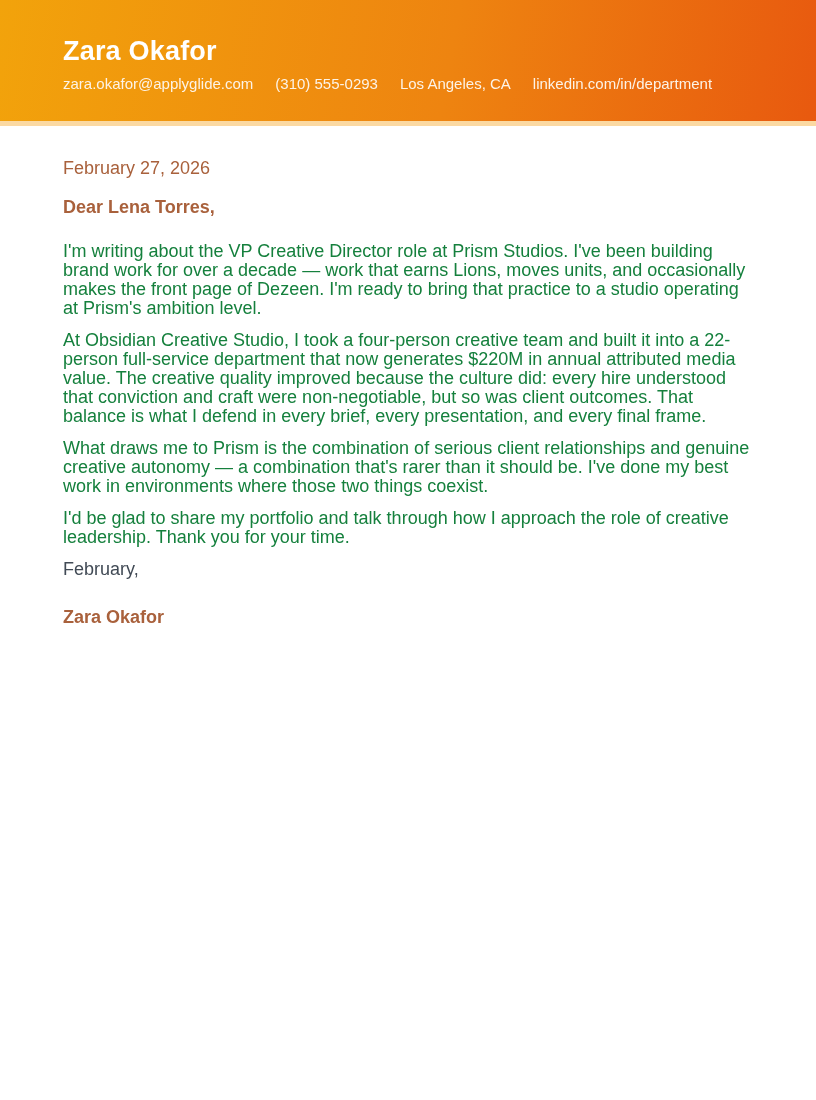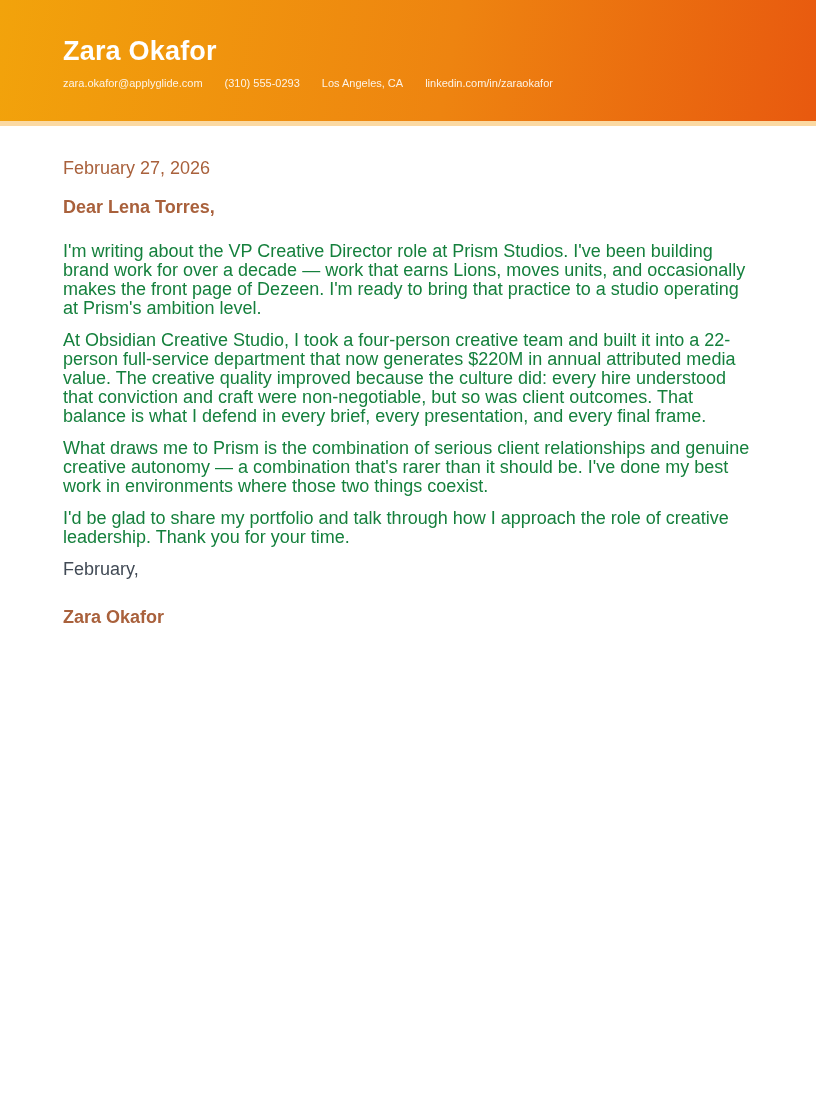--- a/index.html
+++ b/index.html
@@ -24,21 +24,21 @@
     font-size: 27px;
     font-weight: bold;
     line-height: 31px;
     letter-spacing: 0.2px;
   }
   .contact-line {
     margin-top: 9px;
     display: flex;
     gap: 22px;
     color: #fdf3e6;
-    font-size: 11px;
+    font-size: 15px;
     line-height: 15px;
   }
   .accent-strip {
     height: 5px;
     background: #fbd9a2;
   }
 
   
   .letter-body {
     padding: 33px 63px 0 63px;
@@ -72,21 +72,21 @@
 <body>
 
 <div class="page">
 
   <div class="letter-header">
     <div class="candidate-name">Zara Okafor</div>
     <div class="contact-line">
       <span>zara.okafor@applyglide.com</span>
       <span>(310) 555-0293</span>
       <span>Los Angeles, CA</span>
-      <span>linkedin.com/in/zaraokafor</span>
+      <span>linkedin.com/in/department</span>
     </div>
   </div>
 
   <div class="accent-strip"></div>
 
   <div class="letter-body">
     <div class="letter-date">February 27, 2026</div>
 
 
     <div class="salutation">Dear Lena Torres,</div>

